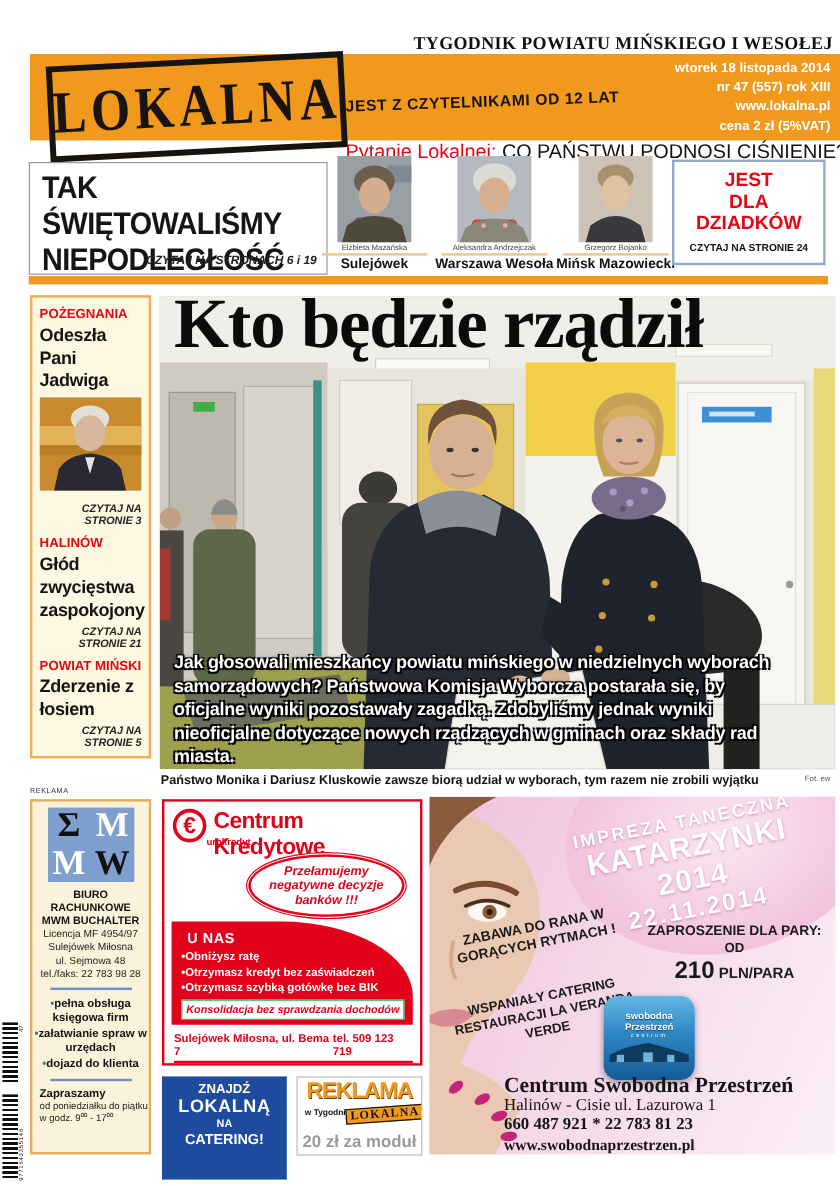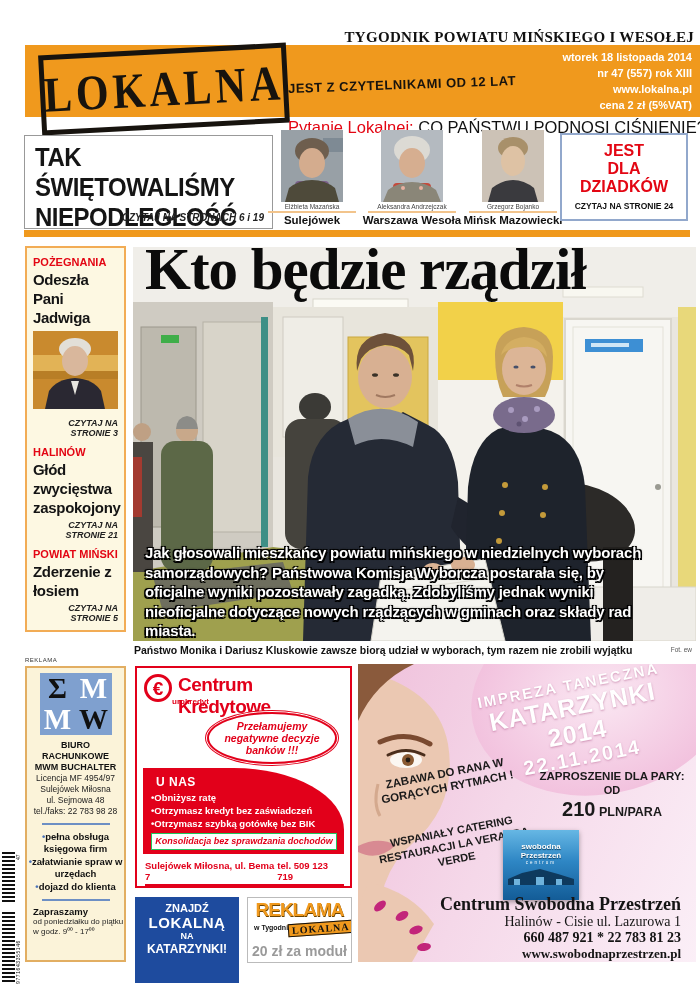--- a/index.html
+++ b/index.html
@@ -123,25 +123,25 @@
   .ph1{font-size:15px;letter-spacing:2px;}
   .ph2{font-size:25px;letter-spacing:1px;line-height:27px;}
   .ph3{font-size:20px;letter-spacing:2px;}
   .party-zabawa{position:absolute;left:8px;top:102px;width:160px;transform:rotate(-11deg);text-align:center;
                 font-weight:bold;font-size:11.5px;color:#1a1a1a;line-height:14px;}
   .party-invite{position:absolute;left:178px;top:106px;width:152px;text-align:center;color:#1a1a1a;font-weight:bold;}
   .pi1{font-size:11.5px;} .pi2{font-size:11px;margin-top:2px;} .pi3{font-size:12.5px;margin-top:2px;}
   .pi3 .big{font-size:20px;}
   .party-catering{position:absolute;left:0;top:160px;width:192px;transform:rotate(-11deg);text-align:center;
                   font-weight:bold;font-size:11px;color:#1a1a1a;line-height:14px;}
-  .party-logo{position:absolute;left:145px;top:166px;width:76px;height:70px;border-radius:0;text-align:center;
+  .party-logo{position:absolute;left:145px;top:166px;width:76px;height:70px;border-radius:12px;text-align:center;
               background:linear-gradient(#66B7E4 0%,#2E86C4 45%,#135C97 100%);box-shadow:0 2px 5px rgba(0,0,0,.35);color:#fff;}
   .pl1{font-size:8px;font-weight:bold;margin-top:12px;text-shadow:0 1px 1px #0a3a5c;}
   .pl2{font-size:4.5px;letter-spacing:2px;}
-  .party-org{position:absolute;left:47px;top:230px;width:276px;text-align:right;
+  .party-org{position:absolute;left:62px;top:230px;width:276px;text-align:left;
              font-family:"Liberation Serif",serif;color:#141414;}
   .po1{font-weight:bold;font-size:18px;line-height:20px;}
   .po2{font-size:14px;line-height:16px;}
   .po3{font-weight:bold;font-size:14px;line-height:16px;}
   .po4{font-weight:bold;font-size:13px;line-height:15px;}
   .face-svg{position:absolute;left:-8px;top:0;}
 
   
   .barcode{position:absolute;left:2px;top:852px;width:24px;height:132px;}
   .bars{position:absolute;left:0;width:13px;background:repeating-linear-gradient(to bottom,#111 0 2px,#fff 2px 4px);}
@@ -372,21 +372,21 @@
     <div class="ck-addr">
       <span>Sulejówek Miłosna,  ul. Bema 7</span>
       <span>tel. 509 123 719</span>
     </div>
   </div>
 
   <div class="fb-box">
     <div class="fb1">ZNAJDŹ</div>
     <div class="fb2">LOKALNĄ</div>
     <div class="fb3">NA</div>
-    <div class="fb4">KATARZYNKI!</div>
+    <div class="fb4">CATERING!</div>
   </div>
 
   <div class="rk-box">
     <div class="rk-title">REKLAMA</div>
     <div class="rk-sub">w Tygodniku</div>
     <div class="rk-logo">LOKALNA</div>
     <div class="rk-price">20 zł za moduł</div>
   </div>
 
   <div class="party">

